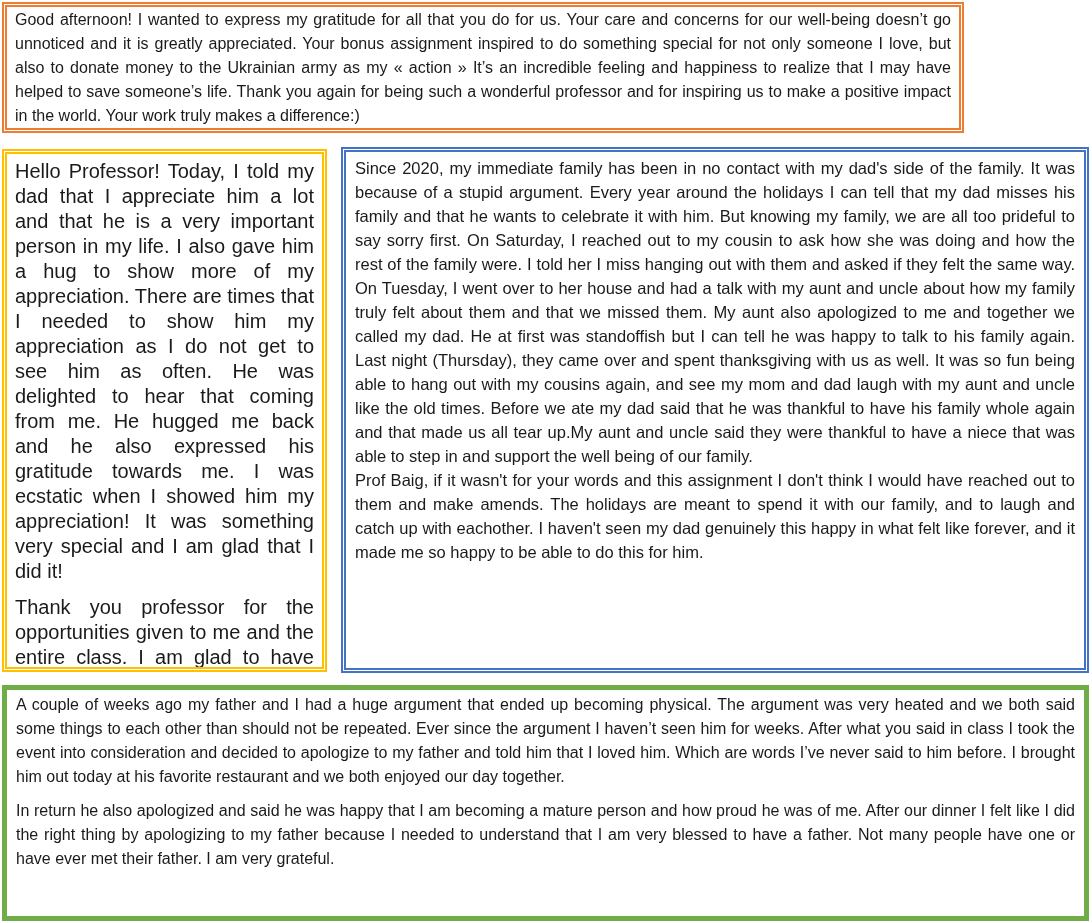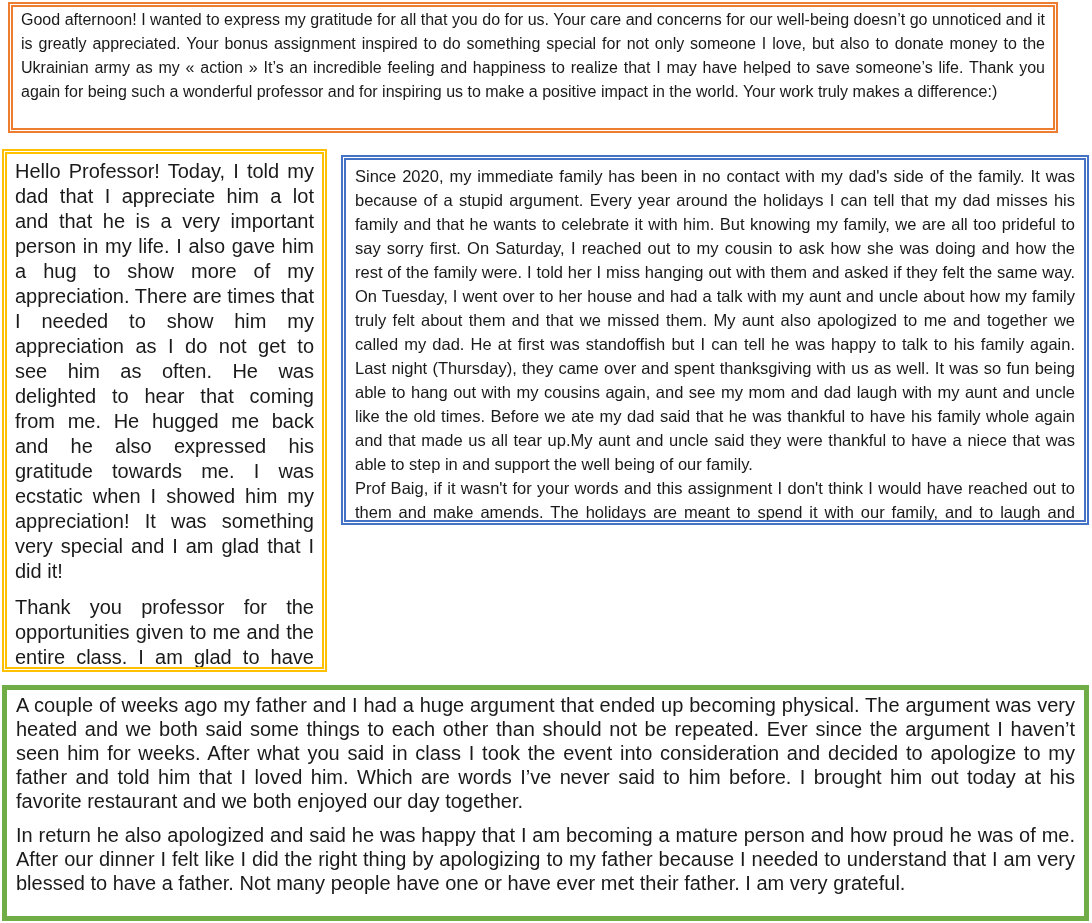--- a/index.html
+++ b/index.html
@@ -19,56 +19,56 @@
     position: absolute;
     box-sizing: border-box;
     background: #ffffff;
     text-align: justify;
     overflow: hidden;
   }
   .note p { margin: 0; }
 
   
   .note-orange {
-    left: 8px; top: 2px;
-    width: 1050px; height: 131px;
+    left: 2px; top: 2px;
+    width: 962px; height: 131px;
     border: 5px double #ED7D31;
     padding: 1px 8px 0 8px;
     font-size: 16px;
     line-height: 24px;
   }
 
   
   .note-gold {
     left: 2px; top: 149px;
     width: 325px; height: 523px;
     border: 5px double #FFC000;
     padding: 5px 8px 0 8px;
     font-size: 20px;
     line-height: 25px;
   }
   .note-gold p + p { margin-top: 11px; }
 
   
   .note-blue {
-    left: 341px; top: 155px;
-    width: 748px; height: 370px;
+    left: 341px; top: 147px;
+    width: 748px; height: 526px;
     border: 5px double #4472C4;
     padding: 4px 9px 0 9px;
     font-size: 16.5px;
     line-height: 24px;
   }
 
   
   .note-green {
     left: 2px; top: 685px;
     width: 1087px; height: 236px;
     border: 5px solid #70AD47;
     padding: 3px 9px 0 9px;
-    font-size: 20px;
+    font-size: 16px;
     line-height: 24px;
   }
   .note-green p + p { margin-top: 10px; }
 </style>
 </head>
 <body>
 
 <div class="canvas">
 
   <div class="note note-orange">

